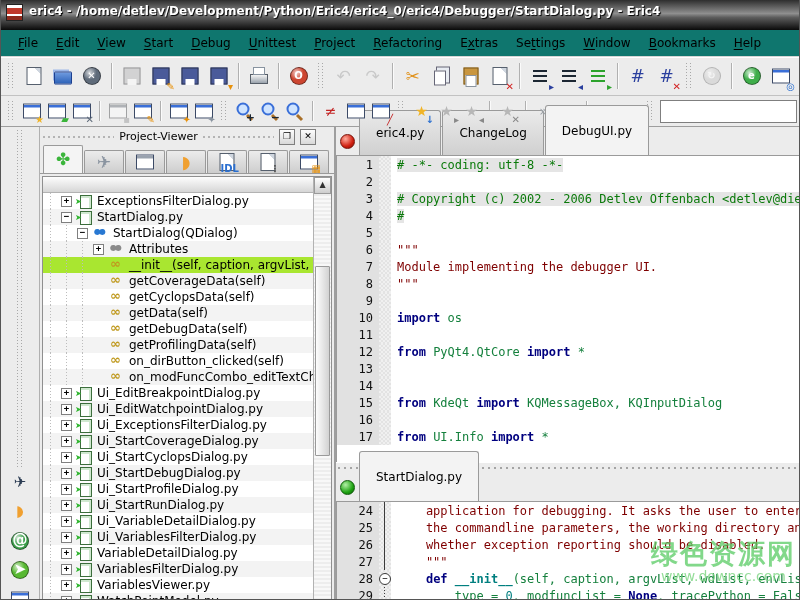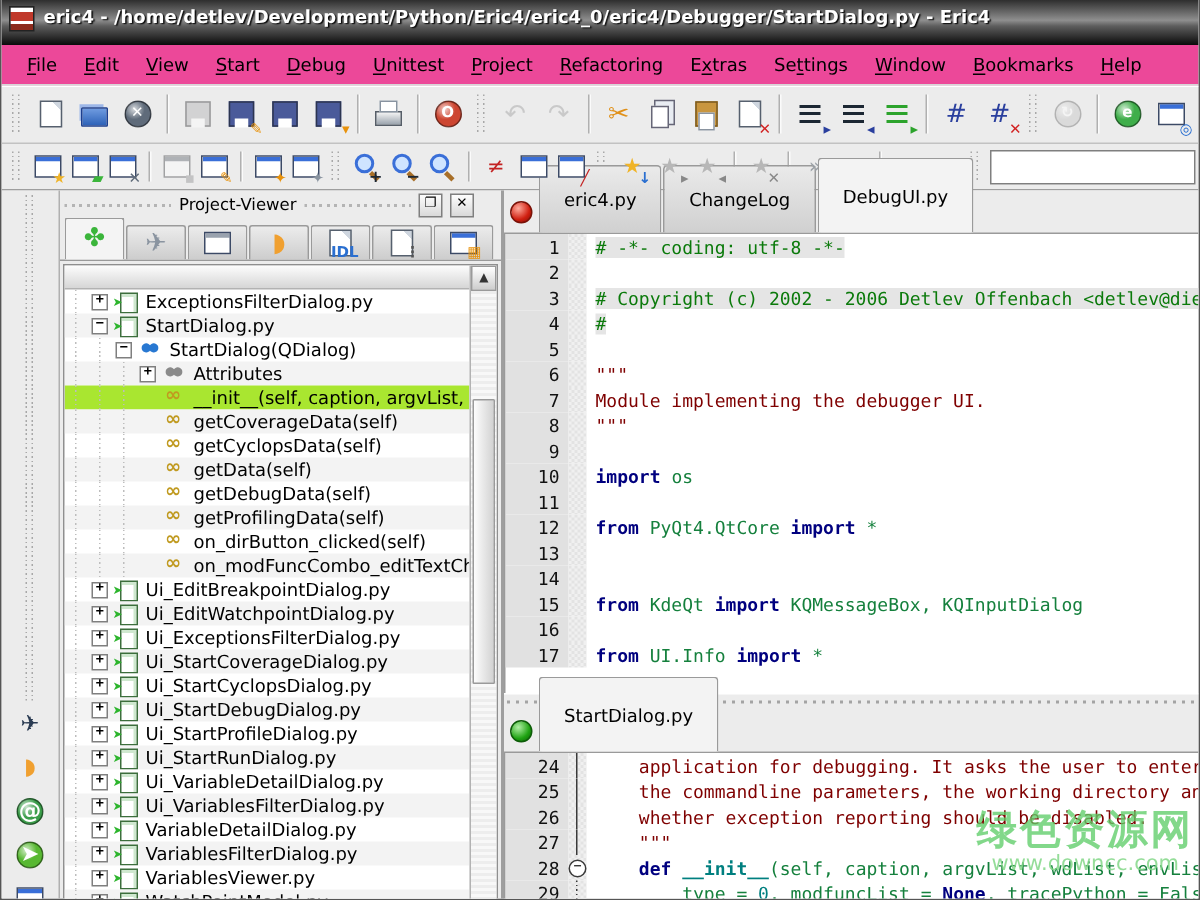--- a/index.html
+++ b/index.html
@@ -6,21 +6,21 @@
   body{width:800px;height:600px;overflow:hidden;position:relative;box-sizing:border-box;
        font-family:"DejaVu Sans","Liberation Sans",sans-serif;font-size:12px;background:#ececec;
        border-left:1px solid #555;border-right:1px solid #555;border-bottom:1px solid #555}
   
   .titlebar{height:22px;background:linear-gradient(180deg,#2e2e2e 0%,#8f8f8f 45%,#5d5d5d 58%,#0a0a0a 100%);
             display:flex;padding:4px 5px;gap:6px}
   .app-icon{width:15px;height:15px;border:1px solid #222;background:
             linear-gradient(180deg,#fff 0 3px,#c0392b 3px 9px,#fff 9px 11px,#8c2a1c 11px 15px);flex:none}
   .title-text{color:#fff;font-weight:bold;font-size:12px;white-space:nowrap;text-shadow:1px 1px 1px #000}
   
-  .menubar{height:26px;display:flex;align-items:center;padding:0 8px;background:#ec4899;border-bottom:1px solid #d6d6d6}
+  .menubar{height:26px;display:flex;align-items:center;padding:0 8px;background:#0f766e;border-bottom:1px solid #d6d6d6}
   .menu-item{padding:4px 9px;cursor:default;white-space:nowrap}
   .menu-item u{text-underline-offset:2px}
   
   .toolbar{display:flex;align-items:center;background:#ececec;padding:0 2px;overflow:hidden}
   .tb1{height:38px;box-shadow:inset 0 1px 0 #fff;border-bottom:1px solid #c2c2c2}
   .tb2{height:30px;border-bottom:1px solid #9e9e9e}
   .tbh{width:8px;height:70%;margin:0 4px;flex:none;background:
        repeating-linear-gradient(180deg,#a8a8a8 0 1px,transparent 1px 3px) 1px 0/1px 100% no-repeat,
        repeating-linear-gradient(180deg,#a8a8a8 0 1px,transparent 1px 3px) 5px 0/1px 100% no-repeat}
   .tbs{width:1px;height:68%;background:#b0b0b0;margin:0 5px;box-shadow:1px 0 0 #fbfbfb;flex:none}

